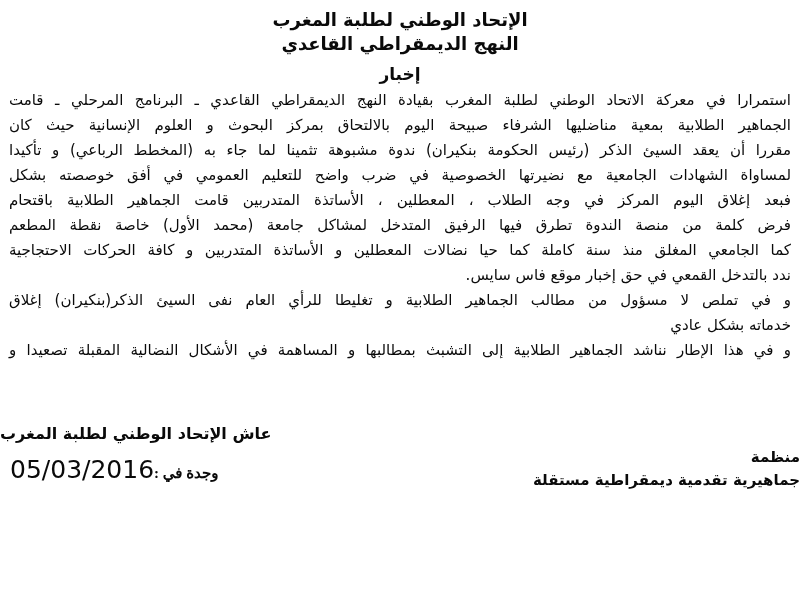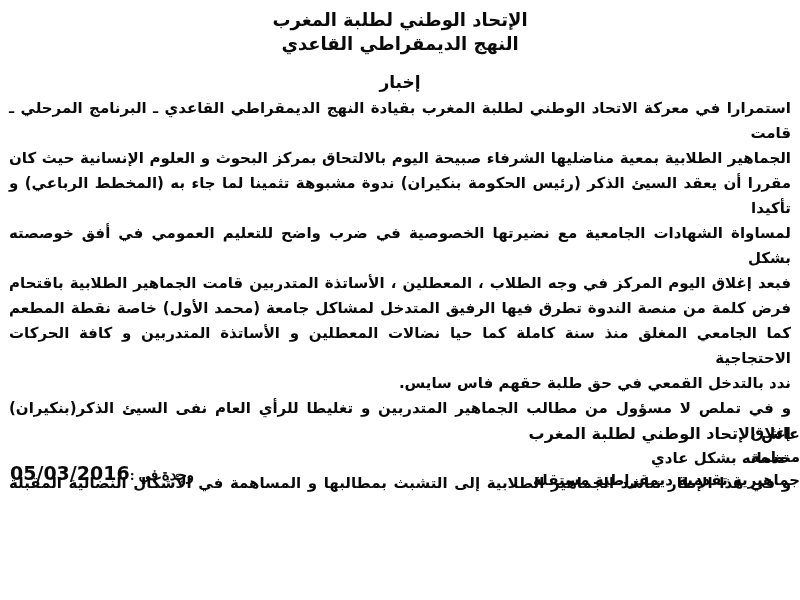--- a/index.html
+++ b/index.html
@@ -22,54 +22,54 @@
     text-align: center;
     direction: rtl;
   }
   .title-line {
     font-size: 18px;
     font-weight: bold;
     line-height: 24px;
     white-space: nowrap;
   }
   .doc-heading {
-    margin-top: 14px;
+    margin-top: 6px;
     text-align: center;
     direction: rtl;
     font-size: 17px;
     font-weight: bold;
     line-height: 24px;
   }
   .doc-body {
     margin-top: 2px;
     padding: 0 9px 0 9px;
     direction: rtl;
   }
   .body-line {
     font-size: 15px;
-    font-weight: bold;
+    font-weight: normal;
     line-height: 25px;
     direction: rtl;
     text-align: justify;
     text-align-last: justify;
     white-space: normal;
   }
   .body-line.last {
     text-align: right;
     text-align-last: right;
   }
   .footer-block {
     position: absolute;
     left: 0;
     right: 0;
     bottom: 4px;
     direction: rtl;
   }
   .slogan-line {
-    text-align: right;
+    text-align: left;
     font-size: 16px;
     font-weight: bold;
     line-height: 24px;
     direction: rtl;
   }
   .org-line {
     font-size: 15px;
     font-weight: bold;
     line-height: 23px;
     direction: rtl;
@@ -81,22 +81,22 @@
     direction: rtl;
     font-weight: bold;
     white-space: nowrap;
   }
   .date-label {
     font-size: 15px;
     font-weight: bold;
     font-family: Liberation Serif, serif;
   }
   .date-value {
-    font-size: 19px;
-    font-weight: bold;
+    font-size: 25px;
+    font-weight: normal;
     letter-spacing: 0.5px;
   }
 </style>
 </head>
 <body>
 
 <div class="page">
 
   <div class="title-block">
     <div class="title-line">الإتحاد الوطني لطلبة المغرب</div>
@@ -106,22 +106,22 @@
   <div class="doc-heading">إخبار</div>
 
   <div class="doc-body" id="doc-body">
       <div class="body-line">استمرارا في معركة الاتحاد الوطني لطلبة المغرب بقيادة النهج الديمقراطي القاعدي ـ البرنامج المرحلي ـ قامت</div>
       <div class="body-line">الجماهير الطلابية بمعية مناضليها الشرفاء صبيحة اليوم بالالتحاق بمركز البحوث و العلوم الإنسانية حيث كان</div>
       <div class="body-line">مقررا أن يعقد السيئ الذكر (رئيس الحكومة بنكيران) ندوة مشبوهة تثمينا لما جاء به (المخطط الرباعي) و تأكيدا</div>
       <div class="body-line">لمساواة الشهادات الجامعية مع نضيرتها الخصوصية في ضرب واضح للتعليم العمومي في أفق خوصصته بشكل</div>
       <div class="body-line">فبعد إغلاق اليوم المركز في وجه الطلاب ، المعطلين ، الأساتذة المتدربين قامت الجماهير الطلابية باقتحام</div>
       <div class="body-line">فرض كلمة من منصة الندوة تطرق فيها الرفيق المتدخل لمشاكل جامعة (محمد الأول)  خاصة نقطة المطعم</div>
       <div class="body-line">كما الجامعي المغلق منذ سنة كاملة كما حيا نضالات المعطلين و الأساتذة المتدربين و كافة الحركات الاحتجاجية</div>
-      <div class="body-line last">ندد بالتدخل القمعي في حق طلبة حقهم فاس سايس.</div>
-      <div class="body-line">و في تملص لا مسؤول من مطالب الجماهير المتدربين و تغليطا للرأي العام نفى السيئ الذكر(بنكيران) إغلاق</div>
+      <div class="body-line last">ندد بالتدخل القمعي في حق إخبار موقع فاس سايس.</div>
+      <div class="body-line">و في تملص لا مسؤول من مطالب الجماهير الطلابية و تغليطا للرأي العام نفى السيئ الذكر(بنكيران) إغلاق</div>
       <div class="body-line last">خدماته بشكل عادي</div>
       <div class="body-line">و في هذا الإطار نناشد الجماهير الطلابية إلى التشبث بمطالبها و المساهمة في الأشكال النضالية المقبلة تصعيدا و</div>
     </div>
 
   <div class="footer-block">
     <div class="slogan-line">عاش الإتحاد الوطني لطلبة المغرب</div>
     <div class="org-line">منظمة</div>
     <div class="org-line">جماهيرية تقدمية ديمقراطية مستقلة</div>
     <div class="date-line">
       <span class="date-label">وجدة في :</span><span class="date-value">05/03/2016</span>

